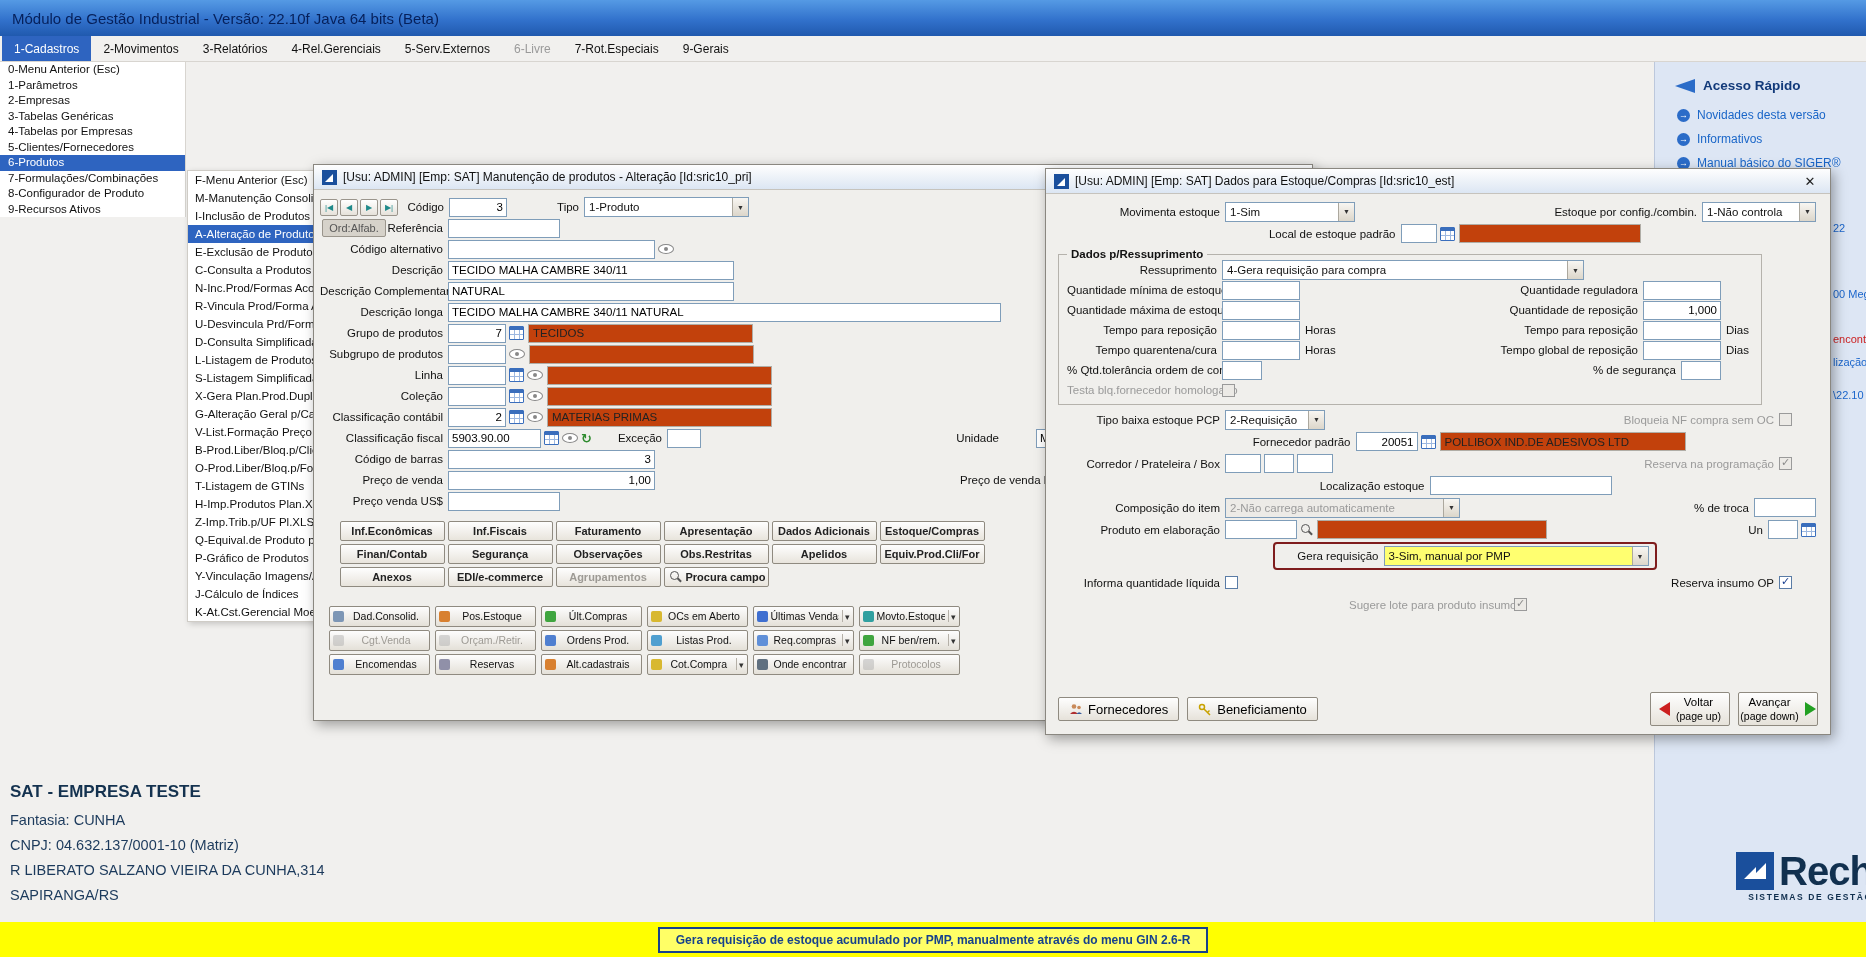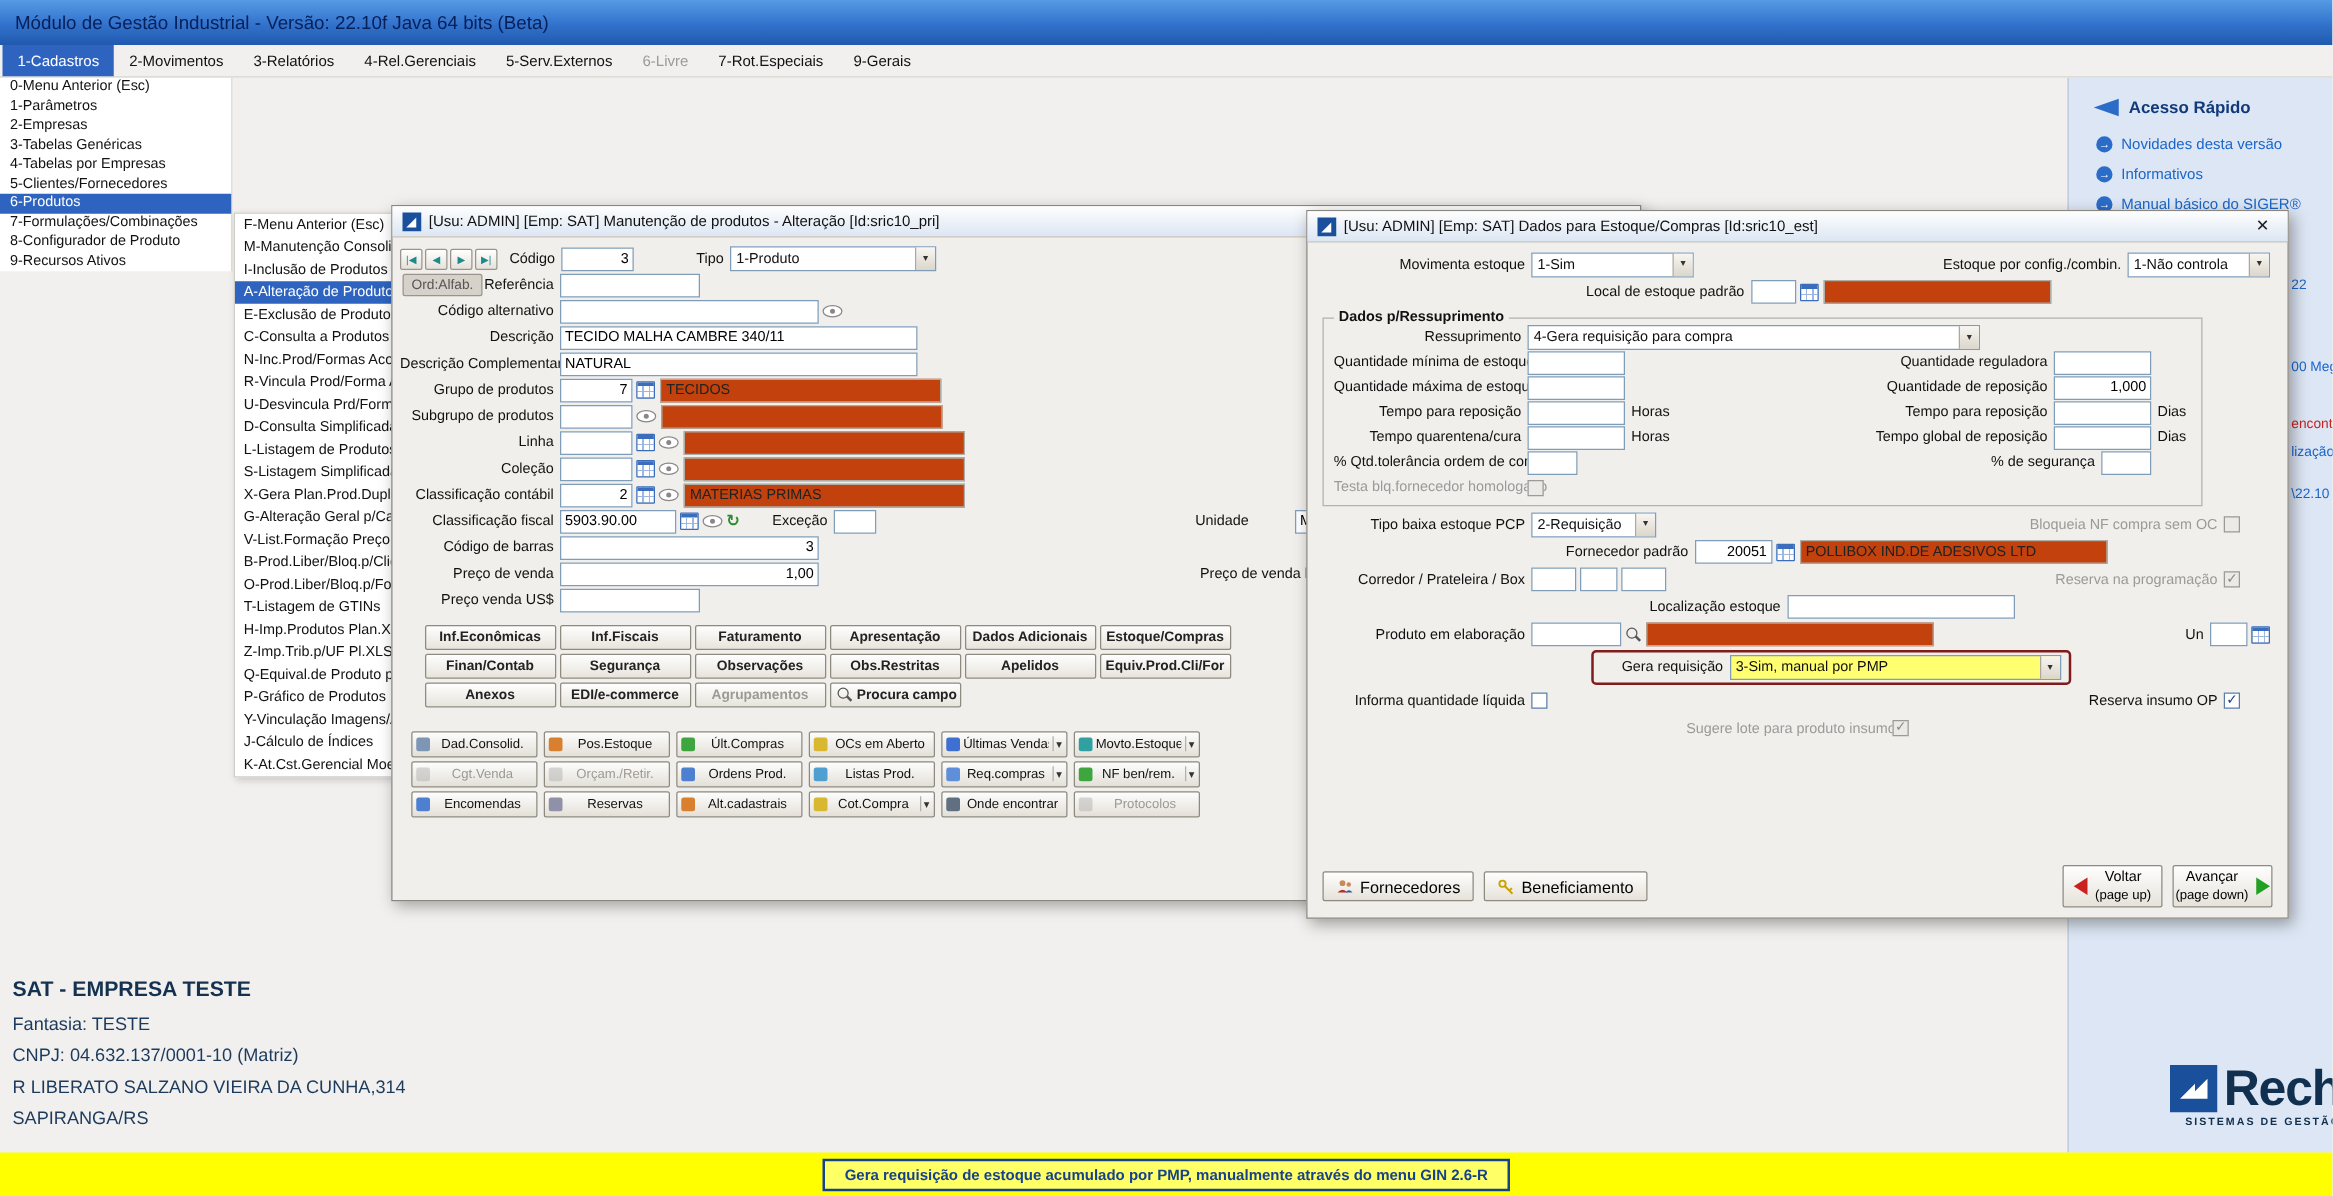--- a/index.html
+++ b/index.html
@@ -231,21 +231,21 @@
     <div class="m2-item ">Z-Imp.Trib.p/UF Pl.XLS/X</div>
     <div class="m2-item ">Q-Equival.de Produto p/</div>
     <div class="m2-item ">P-Gráfico de Produtos</div>
     <div class="m2-item ">Y-Vinculação Imagens/A</div>
     <div class="m2-item ">J-Cálculo de Índices</div>
     <div class="m2-item ">K-At.Cst.Gerencial Moed</div>
   </div>
 
 <div class="company">
   <div class="c-title">SAT - EMPRESA TESTE</div>
-  <div class="c-line">Fantasia: TESTE</div>
+  <div class="c-line">Fantasia: CUNHA</div>
   <div class="c-line">CNPJ: 04.632.137/0001-10 (Matriz)</div>
   <div class="c-line">R LIBERATO SALZANO VIEIRA DA CUNHA,314</div>
   <div class="c-line">SAPIRANGA/RS</div>
 </div>
 
 <div class="rech">
   <div class="rech-row">
     <svg width="38" height="38">
         <rect width="38" height="38" fill="#1a4f9c"></rect>
         <path d="M8 27 L20 15 L20 21 L30 11 L30 27 Z" fill="#ffffff"></path>
@@ -288,20 +288,24 @@
     </div>
     <div class="d1row">
       <span class="l1">Descrição</span>
       <input class="f" style="width: 286px;" value="TECIDO MALHA CAMBRE 340/11">
     </div>
     <div class="d1row">
       <span class="l1">Descrição Complementar</span>
       <input class="f" style="width: 286px;" value="NATURAL">
     </div>
     <div class="d1row">
+      <span class="l1">Descrição longa</span>
+      <input class="f" style="width: 553px;" value="TECIDO MALHA CAMBRE 340/11 NATURAL">
+    </div>
+    <div class="d1row">
       <span class="l1">Grupo de produtos</span>
       <input class="f num" style="width: 58px;" value="7">
       <span class="lk"></span>
       <span class="ro" style="width:225px">TECIDOS</span>
     </div>
     <div class="d1row">
       <span class="l1">Subgrupo de produtos</span>
       <input class="f" style="width: 58px;" value="">
       <span class="eye"></span>
       <span class="ro" style="width:225px"></span>
@@ -601,20 +605,31 @@
       <input class="f" style="width: 30px; margin-left: 3px;" value="">
       <input class="f" style="width: 36px; margin-left: 3px;" value="">
       <span class="rgt mr24">
         <span class="l2r dim">Reserva na programação</span>
         <span class="cb dis checked"></span>
       </span>
     </div>
     <div class="d2row">
       <span class="l2">Localização estoque</span>
       <input class="f" style="width: 182px;" value="">
+    </div>
+    <div class="d2row">
+      <span class="l2">Composição do item</span>
+      <div class="combo dis" style="width:235px">
+        <span class="ct">2-Não carrega automaticamente</span>
+          <span class="cbtn"></span>
+      </div>
+      <span class="rgt">
+        <span class="l2r">% de troca</span>
+        <input class="f num" style="width: 62px;" value="">
+      </span>
     </div>
     <div class="d2row">
       <span class="l2">Produto em elaboração</span>
       <input class="f" style="width: 72px;" value="">
       <span class="mag"></span>
       <span class="ro" style="width:230px"></span>
       <span class="rgt">
         <span class="l2r">Un</span>
         <input class="f" style="width: 30px;" value="">
         <span class="lk"></span>

